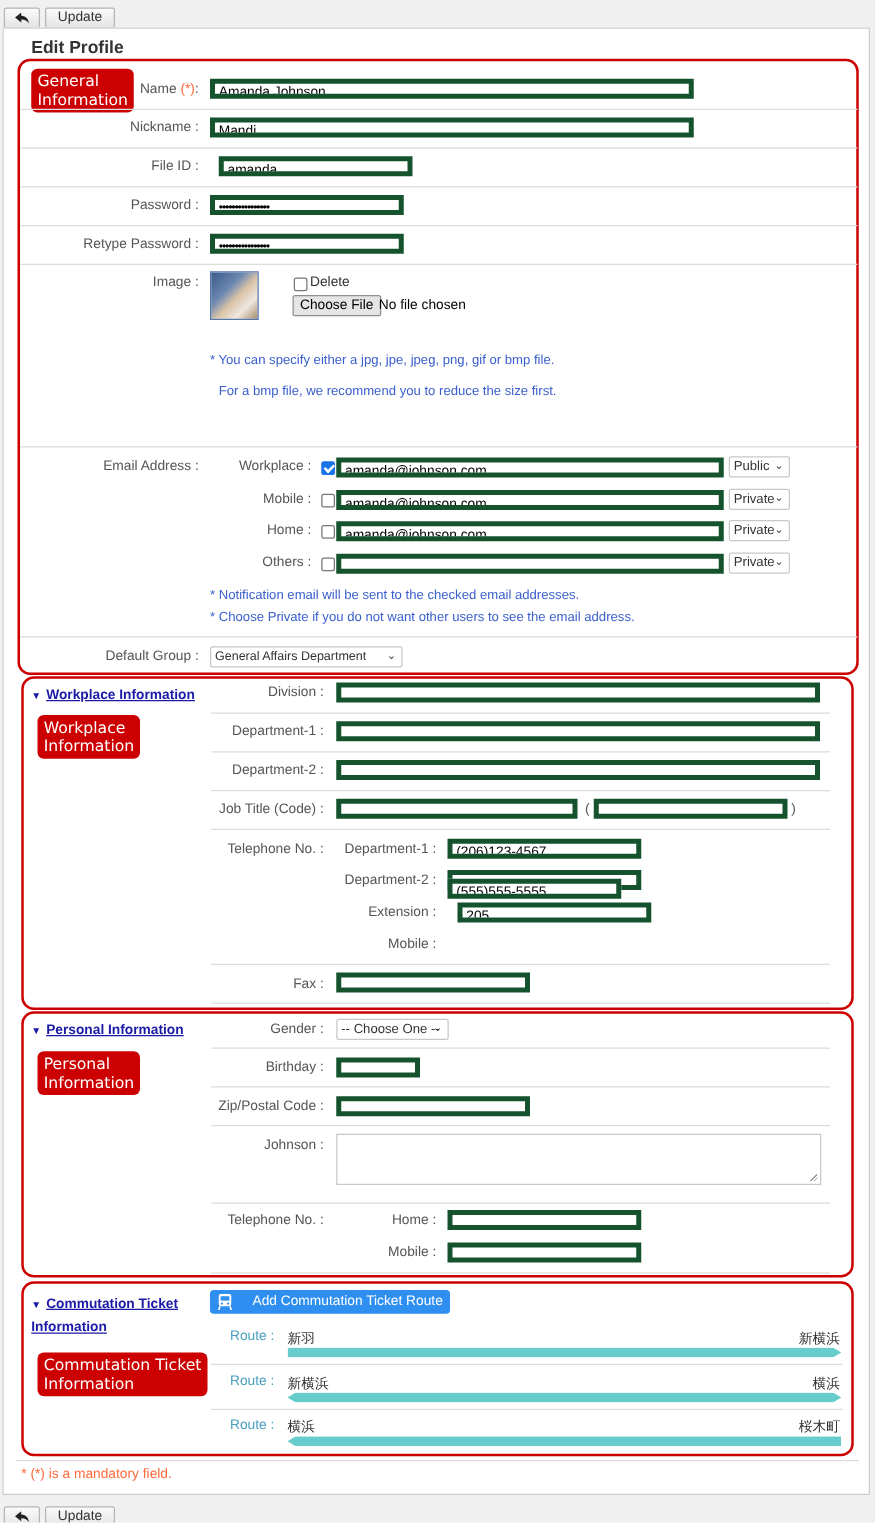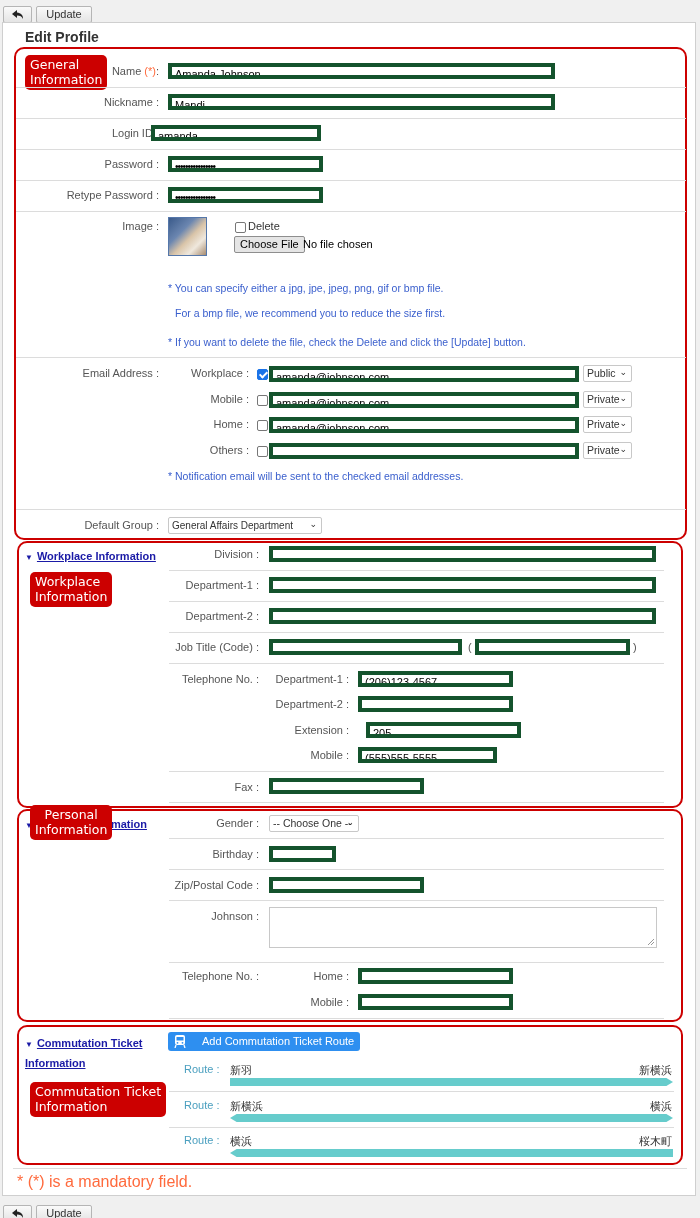--- a/index.html
+++ b/index.html
@@ -71,21 +71,21 @@
   .sec-link { position: absolute; color: #1a1aa6; text-decoration: underline; font-size: 11px; font-weight: bold; white-space: nowrap; }
   .sec-link .tri { text-decoration: none; display: inline-block; font-size: 8px; color: #1a1aa6; margin-right: 4px; }
   .route-lbl { position: absolute; color: #4a9fbf; font-size: 11px; }
   .route-txt { position: absolute; font-size: 11px; color: #333; }
   .route-bar { position: absolute; height: 8px; background: #66cccc; }
   .addbtn {
     position: absolute; height: 19px; background: #2e8ff0; color: #fff; border-radius: 3px;
     font-size: 11px; line-height: 19px; padding: 0 6px 0 34px; white-space: nowrap;
   }
   .addbtn svg { position: absolute; left: 6px; top: 3px; }
-  .mand { position: absolute; color: #ff6a3d; font-size: 16px; }
+  .mand { position: absolute; color: #ff6a3d; font-size: 11px; }
   .photo {
     position: absolute; width: 39px; height: 39px; border: 1px solid #5577aa;
     background: linear-gradient(135deg, #3a5a8a 0%, #6b86b0 35%, #d9c4a8 55%, #efe8dd 75%, #a88c70 100%);
   }
   .textarea { position: absolute; border: 1px solid #c8c8c8; background: #fff; }
   .textarea::after {
     content: ""; position: absolute; right: 2px; bottom: 2px; width: 6px; height: 6px;
     background: linear-gradient(135deg, transparent 45%, #999 45%, #999 55%, transparent 55%, transparent 70%, #999 70%, #999 80%, transparent 80%);
   }
 </style>
@@ -109,41 +109,40 @@
 Information</div>
 
   <div class="lbl" style="left:60px; top:42px; width:96px;"><span>Name</span> <span class="req">(*)</span>:</div>
   <div class="inp" style="left:165px; top:40px; width:387px;">Amanda Johnson</div>
   <div class="row-line" style="left:13px; top:64px; width:670px;"></div>
 
   <div class="lbl" style="left:60px; top:73px; width:96px;"><span>Nickname</span> :</div>
   <div class="inp" style="left:165px; top:71px; width:387px;">Mandi</div>
   <div class="row-line" style="left:13px; top:95px; width:670px;"></div>
 
-  <div class="lbl" style="left:60px; top:104px; width:96px;"><span>Login ID</span> :</div>
-  <div class="inp" style="left:148px; top:102px; width:170px;">amanda</div>
+  <div class="lbl" style="left:60px; top:104px; width:96px;"><span>File ID</span> :</div>
+  <div class="inp" style="left:172px; top:102px; width:155px;">amanda</div>
   <div class="row-line" style="left:13px; top:126px; width:670px;"></div>
 
   <div class="lbl" style="left:60px; top:135px; width:96px;"><span>Password</span> :</div>
   <div class="inp pw" style="left:165px; top:133px; width:155px;">••••••••••••••••</div>
   <div class="row-line" style="left:13px; top:157px; width:670px;"></div>
 
   <div class="lbl" style="left:40px; top:166px; width:116px;"><span>Retype Password</span> :</div>
   <div class="inp pw" style="left:165px; top:164px; width:155px;">••••••••••••••••</div>
   <div class="row-line" style="left:13px; top:188px; width:670px;"></div>
 
   <div class="lbl" style="left:60px; top:197px; width:96px;"><span>Image</span> :</div>
   <div class="photo" style="left:165px; top:194px;"></div>
   <div class="chk" style="left:232px; top:199px;"></div>
   <div class="plain" style="left:245px; top:197px; color:#333;">Delete</div>
   <div class="filebtn" style="left:231px; top:213px;">Choose File</div>
   <div class="plain" style="left:300px; top:215px;">No file chosen</div>
   <div class="note" style="left:165px; top:259px;">* You can specify either a jpg, jpe, jpeg, png, gif or bmp file.</div>
   <div class="note" style="left:172px; top:284px;">For a bmp file, we recommend you to reduce the size first.</div>
-  <div class="note" style="left:165px; top:313px;">* If you want to delete the file, check the Delete and click the [Update] button.</div>
   <div class="row-line" style="left:13px; top:334px; width:670px;"></div>
 
   <div class="lbl" style="left:40px; top:344px; width:116px;"><span>Email Address</span> :</div>
 
   <div>
     <div class="lbl" style="left:170px; top:344px; width:76px;"><span>Workplace</span> :</div>
     <div class="chk on" style="left:254px; top:346px;"></div>
     <div class="inp" style="left:266px; top:343px; width:310px;">amanda@johnson.com</div>
     <div class="sel" style="left:580px; top:342px; width:49px;"><span>Public</span><span class="chev">⌄</span></div>
   </div>
@@ -159,20 +158,21 @@
     <div class="inp" style="left:266px; top:394px; width:310px;">amanda@johnson.com</div>
     <div class="sel" style="left:580px; top:393px; width:49px;"><span>Private</span><span class="chev">⌄</span></div>
   </div>
   <div>
     <div class="lbl" style="left:170px; top:421px; width:76px;"><span>Others</span> :</div>
     <div class="chk" style="left:254px; top:423px;"></div>
     <div class="inp" style="left:266px; top:420px; width:310px;"></div>
     <div class="sel" style="left:580px; top:419px; width:49px;"><span>Private</span><span class="chev">⌄</span></div>
   </div>
   <div class="note" style="left:165px; top:447px;">* Notification email will be sent to the checked email addresses.</div>
+  <div class="note" style="left:165px; top:465px;">* Choose Private if you do not want other users to see the email address.</div>
   <div class="row-line" style="left:13px; top:486px; width:670px;"></div>
 
   <div class="lbl" style="left:40px; top:496px; width:116px;"><span>Default Group</span> :</div>
   <div class="sel" style="left:165px; top:494px; width:154px; font-size:10px;"><span>General Affairs Department</span><span class="chev">⌄</span></div>
 
   <div class="section" style="left:14px; top:518px; width:666px; height:267px;"></div>
   <div class="sec-link" style="left:22px; top:527px;"><span class="tri">▼</span><span>Workplace Information</span></div>
   <div class="tag" style="left:27px; top:549px; white-space:pre;">Workplace
 Information</div>
 
@@ -196,30 +196,30 @@
   <div class="row-line" style="left:166px; top:640px; width:495px;"></div>
 
   <div class="lbl" style="left:160px; top:650px; width:96px;"><span>Telephone No.</span> :</div>
   <div class="lbl" style="left:260px; top:650px; width:86px;"><span>Department-1</span> :</div>
   <div class="inp" style="left:355px; top:648px; width:155px;">(206)123-4567</div>
   <div class="lbl" style="left:260px; top:675px; width:86px;"><span>Department-2</span> :</div>
   <div class="inp" style="left:355px; top:673px; width:155px;"></div>
   <div class="lbl" style="left:260px; top:701px; width:86px;"><span>Extension</span> :</div>
   <div class="inp" style="left:363px; top:699px; width:155px;">205</div>
   <div class="lbl" style="left:260px; top:726px; width:86px;"><span>Mobile</span> :</div>
-  <div class="inp" style="left:355px; top:724px; width:139px;">(555)555-5555</div>
+  <div class="inp" style="left:355px; top:680px; width:139px;">(555)555-5555</div>
   <div class="row-line" style="left:166px; top:748px; width:495px;"></div>
 
   <div class="lbl" style="left:160px; top:758px; width:96px;"><span>Fax</span> :</div>
   <div class="inp" style="left:266px; top:755px; width:155px;"></div>
   <div class="row-line" style="left:166px; top:779px; width:495px;"></div>
 
   <div class="section" style="left:14px; top:786px; width:666px; height:213px;"></div>
   <div class="sec-link" style="left:22px; top:795px;"><span class="tri">▼</span><span>Personal Information</span></div>
-  <div class="tag" style="left:27px; top:782px; white-space:pre;text-align:center;">Personal
+  <div class="tag" style="left:27px; top:818px; white-space:pre;">Personal
 Information</div>
 
   <div class="lbl" style="left:160px; top:794px; width:96px;"><span>Gender</span> :</div>
   <div class="sel" style="left:266px; top:792px; width:90px;"><span>-- Choose One --</span><span class="chev">⌄</span></div>
   <div class="row-line" style="left:166px; top:815px; width:495px;"></div>
 
   <div class="lbl" style="left:160px; top:825px; width:96px;"><span>Birthday</span> :</div>
   <div class="inp" style="left:266px; top:823px; width:67px;"></div>
   <div class="row-line" style="left:166px; top:846px; width:495px;"></div>
 

